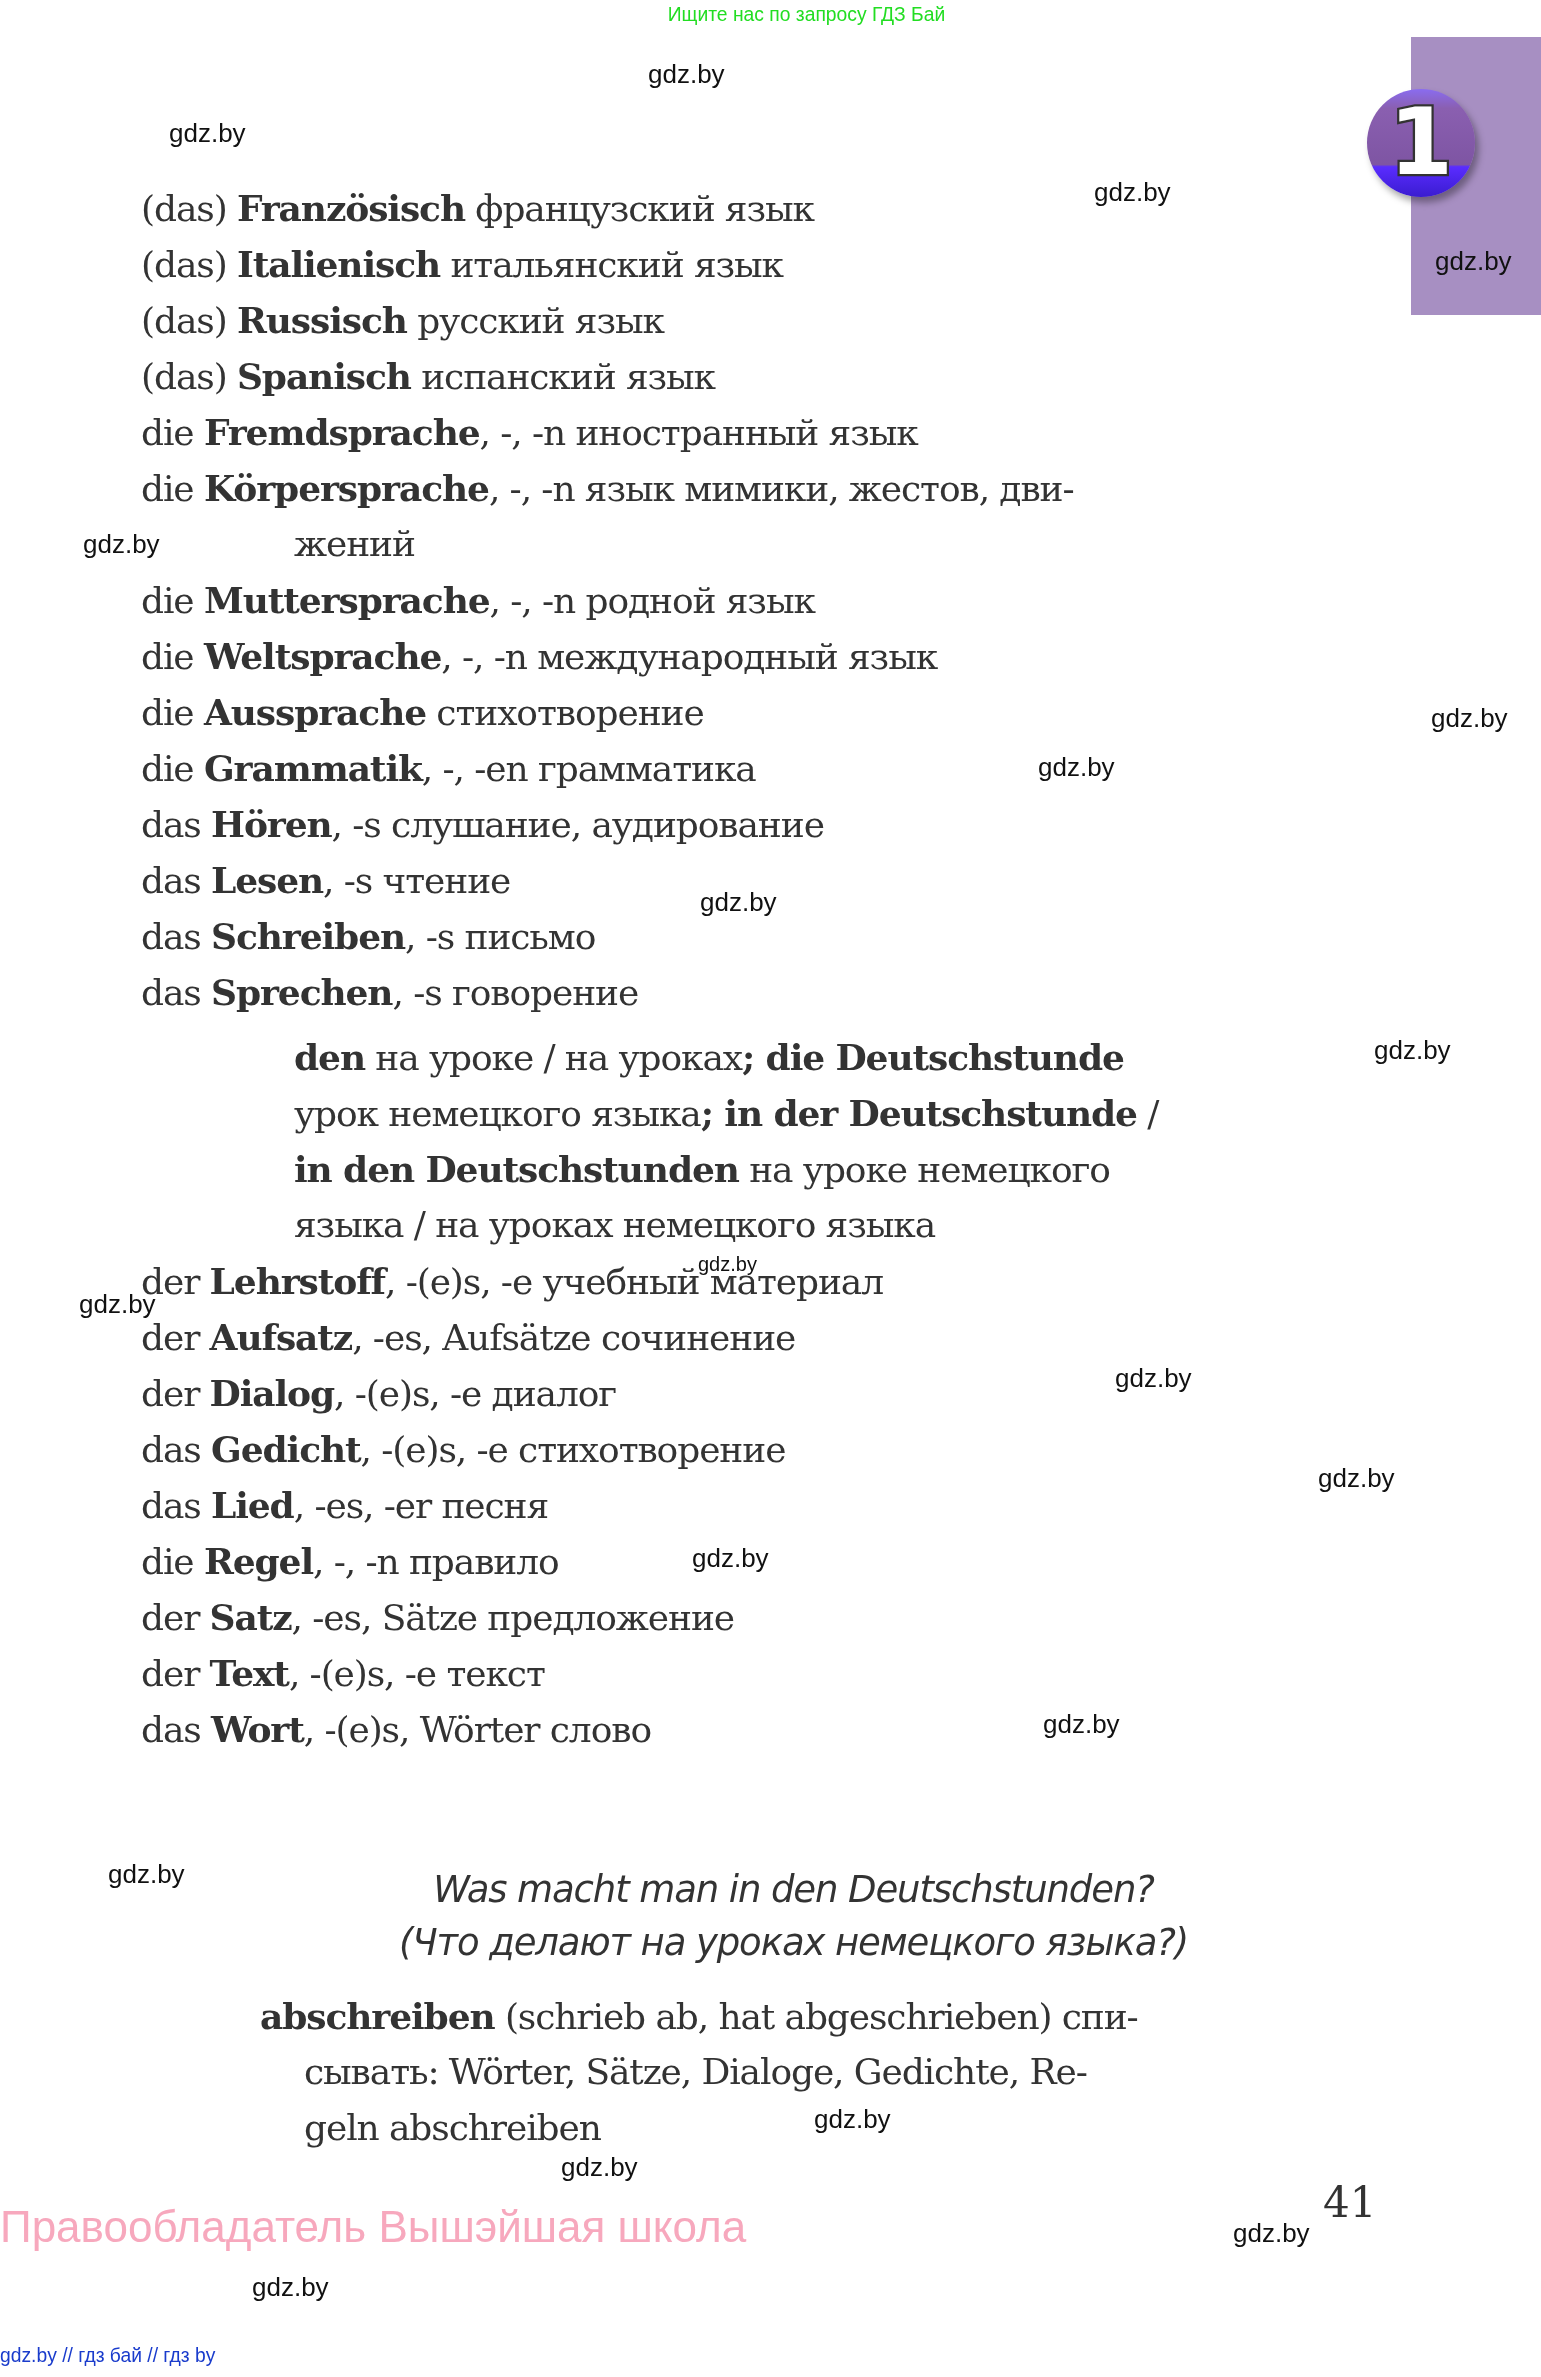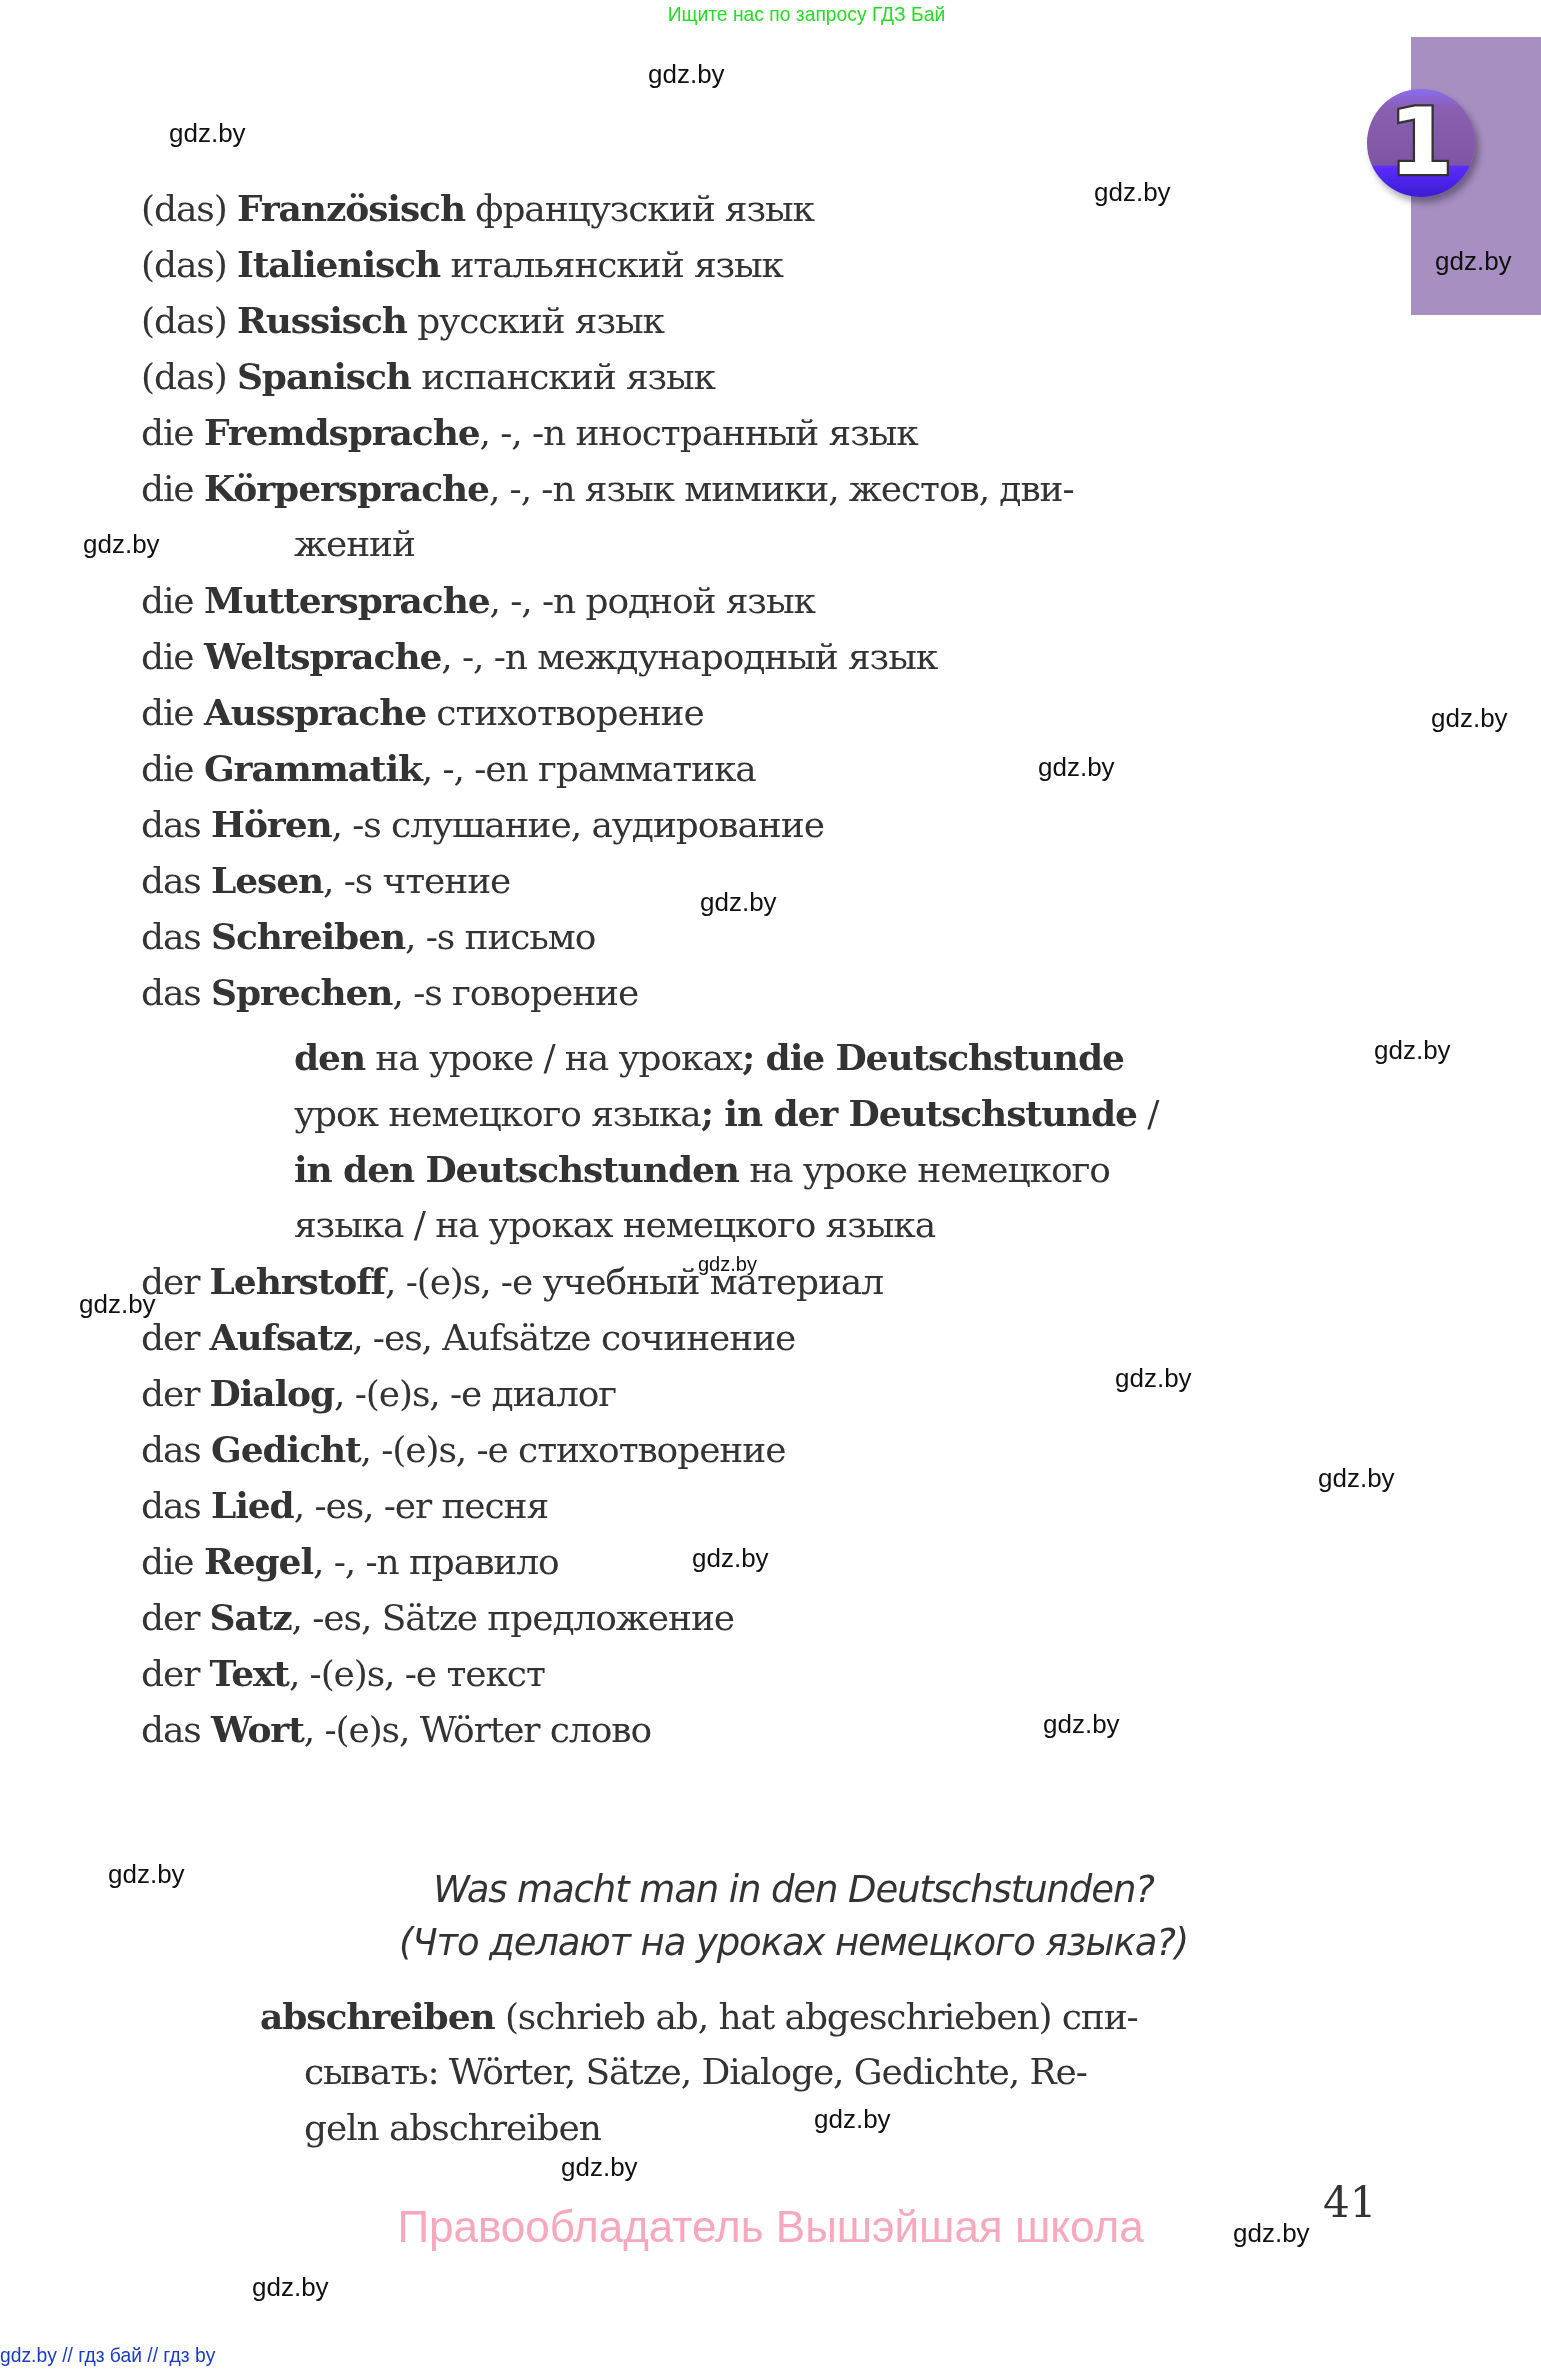--- a/index.html
+++ b/index.html
@@ -17,21 +17,21 @@
            color:#ffffff; -webkit-text-stroke:4.6px #333; paint-order:stroke fill; }
   .entries { position:absolute; left:141px; top:180px; width:1231px; }
   .line { font-size:36px; line-height:56px; height:56px; white-space:nowrap; letter-spacing:-1.1px; }
   .line b { font-weight:bold; }
   .cont { padding-left:153px; }
   .gap { height:9.2px; }
   .heading { position:absolute; left:0; width:1541px; text-align:center;
              font-family:"DejaVu Sans", sans-serif; font-style:italic; font-weight:normal;
              font-size:37px; color:#333; letter-spacing:-1.1px;margin-left:23px; }
   .abs { position:absolute; left:260px; width:1119px; }
-  .copyright { position:absolute; left:0; width:1541px; top:2202px; text-align:center;
+  .copyright { position:absolute; left:0; width:1541px; top:2202px; 
              font-family:"Liberation Sans", sans-serif; font-size:44px; color:#f7a8bd; }
   .pagenum { position:absolute; left:1323px; top:2178px; font-size:42px; color:#333; }
   .footer { position:absolute; left:0; width:1541px; top:2345px; 
              font-family:"Liberation Sans", sans-serif; font-size:19.3px; color:#1a3ccc; }
 </style>
 </head>
 <body>
 
 <div class="top-banner">Ищите нас по запросу ГДЗ Бай</div>
 

